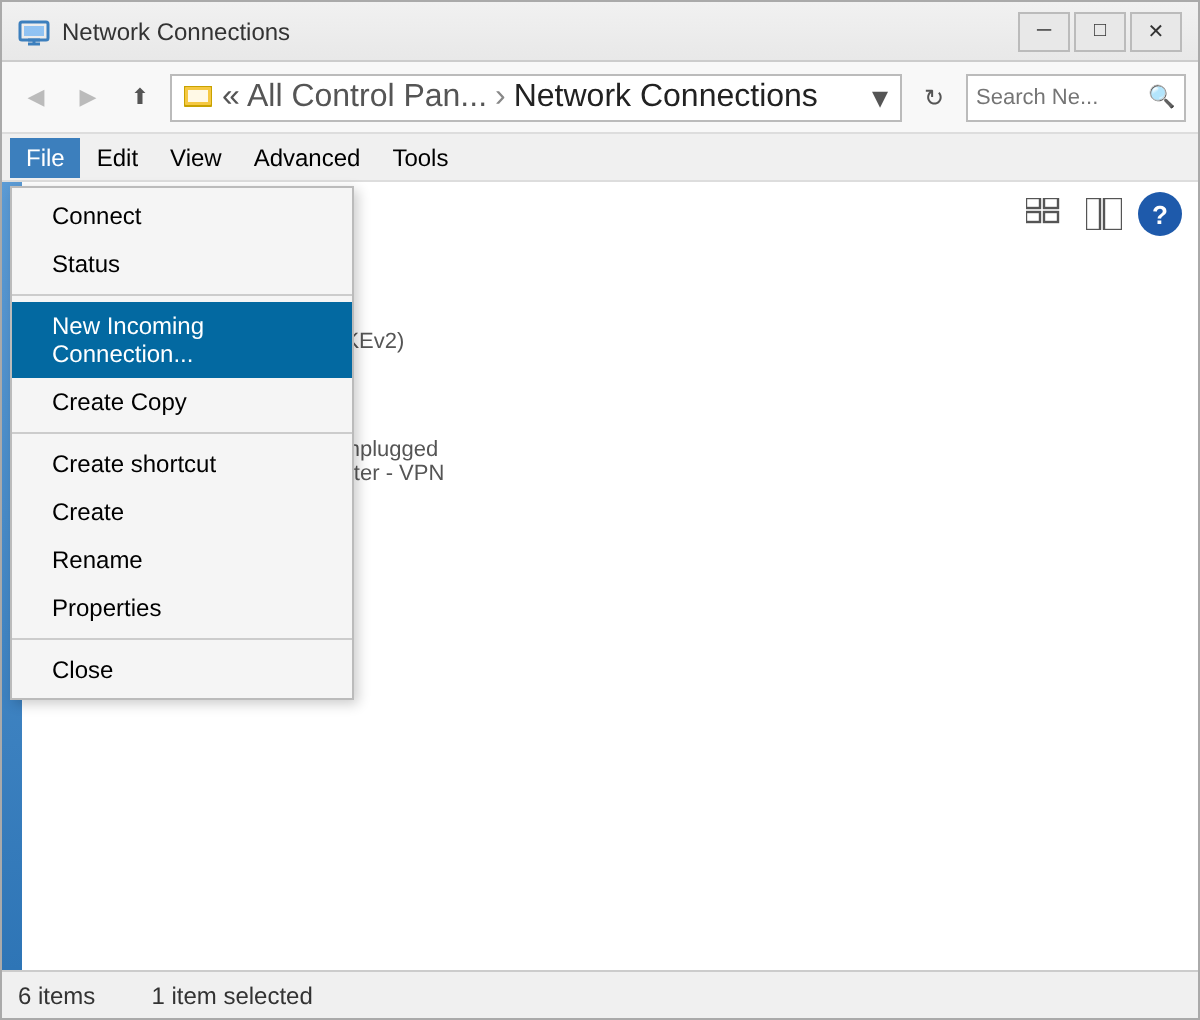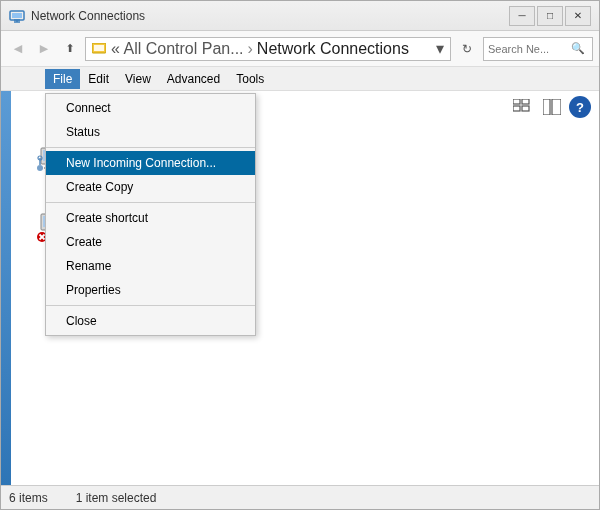--- a/index.html
+++ b/index.html
@@ -126,20 +126,21 @@
 
     .search-box {
       height: 24px;
       width: 110px;
       border: 1px solid #bbb;
       background: #fff;
       display: flex;
       align-items: center;
       padding: 0 4px;
       gap: 3px;
+      justify-content: space-between;
     }
     .search-box input {
       border: none;
       outline: none;
       font-size: 11px;
       color: #aaa;
       width: 80px;
       background: transparent;
     }
     .search-icon-inner {
@@ -171,21 +172,21 @@
     }
 
     
     .dropdown-menu {
       position: absolute;
       top: 24px;
       left: 0;
       background: #f5f5f5;
       border: 1px solid #bbb;
       box-shadow: 2px 2px 6px rgba(0,0,0,0.2);
-      width: 211px;
+      width: 172px;
       z-index: 100;
       padding: 2px 0;
     }
     .dropdown-item {
       padding: 5px 20px;
       cursor: pointer;
       font-size: 12px;
       color: #000;
     }
     .dropdown-item.highlighted {
@@ -337,21 +338,21 @@
 
     <button class="refresh-btn">↻</button>
 
     <div class="search-box">
       <input type="text" placeholder="Search Ne..." style="">
       <span class="search-icon-inner">🔍</span>
     </div>
   </div>
 
   <div class="menu-bar">
-    <div class="menu-item active" style="position:relative;margin-left:40px;">
+    <div class="menu-item active" style="position:relative;">
       <span>File</span>
 
       
       <div class="dropdown-menu">
         <div class="dropdown-item">Connect</div>
         <div class="dropdown-item">Status</div>
         <div class="dropdown-separator"></div>
         <div class="dropdown-item highlighted">New Incoming Connection...</div>
         <div class="dropdown-item">Create Copy</div>
         <div class="dropdown-separator"></div>

